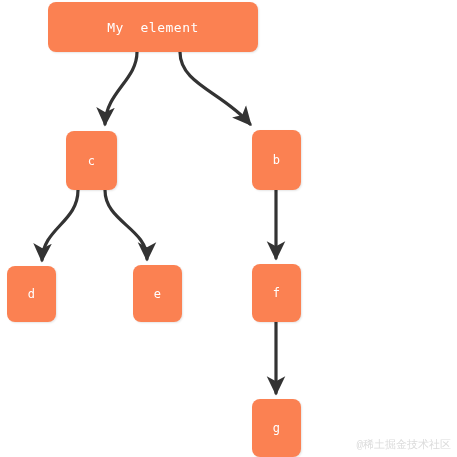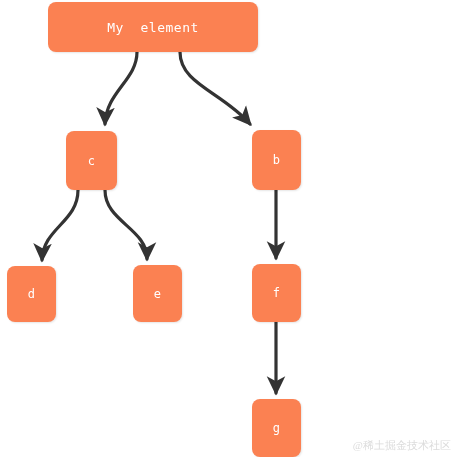--- a/index.html
+++ b/index.html
@@ -47,21 +47,21 @@
   }
   .node-root .node-label {
     font-size: 13px;
     text-align: right;
   }
   #watermark {
     position: absolute;
     right: 6px;
     bottom: 6px;
     color: #dcdcdc;
-    font-family: Liberation Serif, serif;
+    font-family: Liberation Mono, monospace;
     font-size: 11px;
     line-height: 1;
     white-space: nowrap;
     z-index: 3;
     user-select: none;
   }
 </style>
 </head>
 <body>
 

